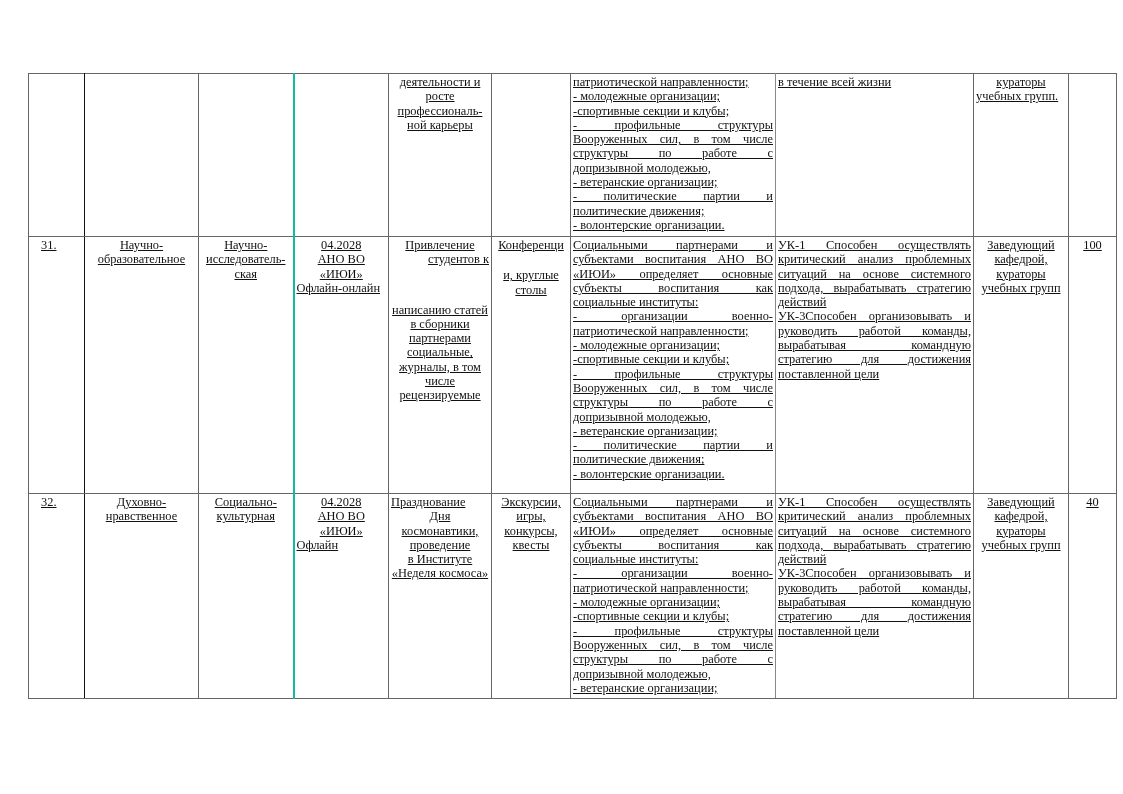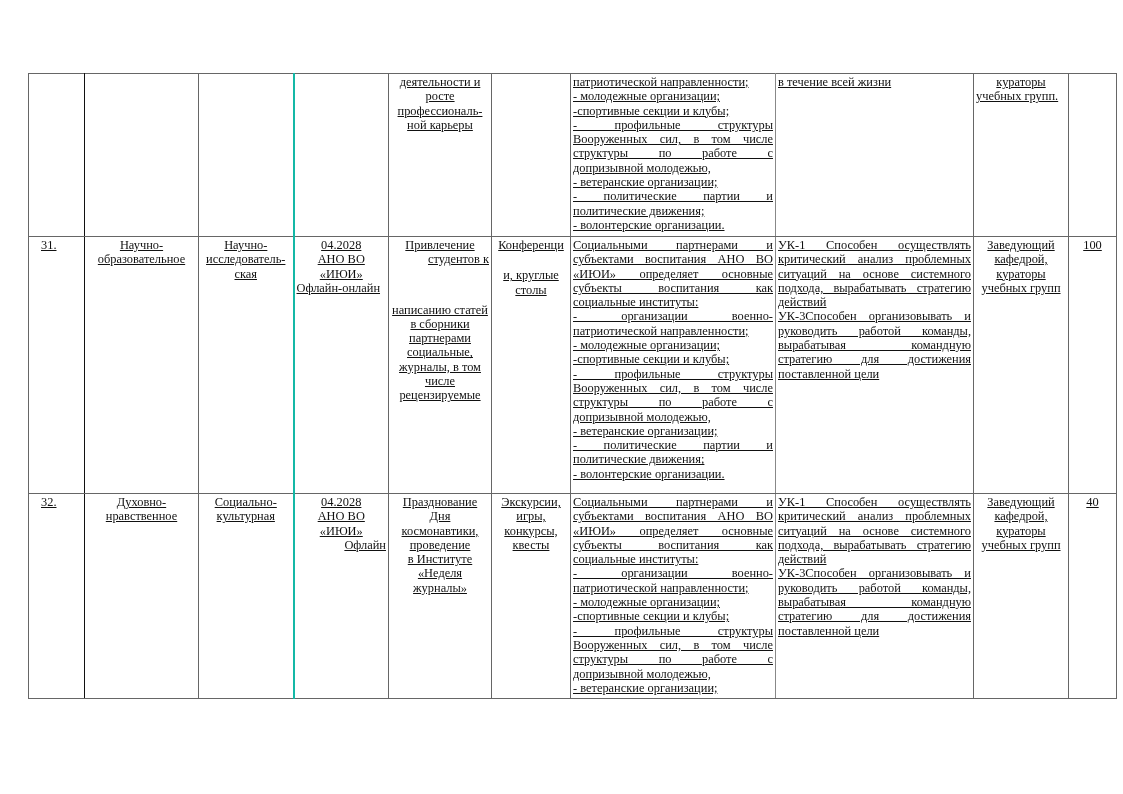--- a/index.html
+++ b/index.html
@@ -149,29 +149,29 @@
           <span class="ll" style="text-align: center;">нравственное</span>
         </td>
     <td class="c-type ctr">
           <span class="ll" style="text-align: center;">Социально-</span>
           <span class="ll" style="text-align: center;">культурная</span>
         </td>
     <td class="c-date ctr">
           <span class="ll" style="text-align: center;">04.2028</span>
           <span class="ll" style="text-align: center;">АНО ВО</span>
           <span class="ll" style="text-align: center;">«ИЮИ»</span>
-          <span class="ll" style="text-align: right;">Офлайн</span>
+          <span class="ll" style="text-align: left;">Офлайн</span>
         </td>
     <td class="c-event ctr">
-          <span class="ll" style="text-align: center;">Празднование</span>
+          <span class="ll" style="">Празднование</span>
           <span class="ll" style="text-align: center;">Дня</span>
           <span class="ll" style="text-align: center;">космонавтики,</span>
           <span class="ll" style="text-align: center;">проведение</span>
           <span class="ll" style="text-align: center;">в Институте</span>
-          <span class="ll" style="text-align: center;">«Неделя журналы»</span>
+          <span class="ll" style="text-align: center;">«Неделя космоса»</span>
         </td>
     <td class="c-form ctr">
           <span class="ll" style="text-align: center;">Экскурсии,</span>
           <span class="ll" style="text-align: center;">игры,</span>
           <span class="ll" style="text-align: center;">конкурсы,</span>
           <span class="ll" style="text-align: center;">квесты</span>
         </td>
     <td class="c-partners">
           <span class="jl"> Социальными партнерами и</span>
           <span class="jl">субъектами воспитания АНО ВО</span>

